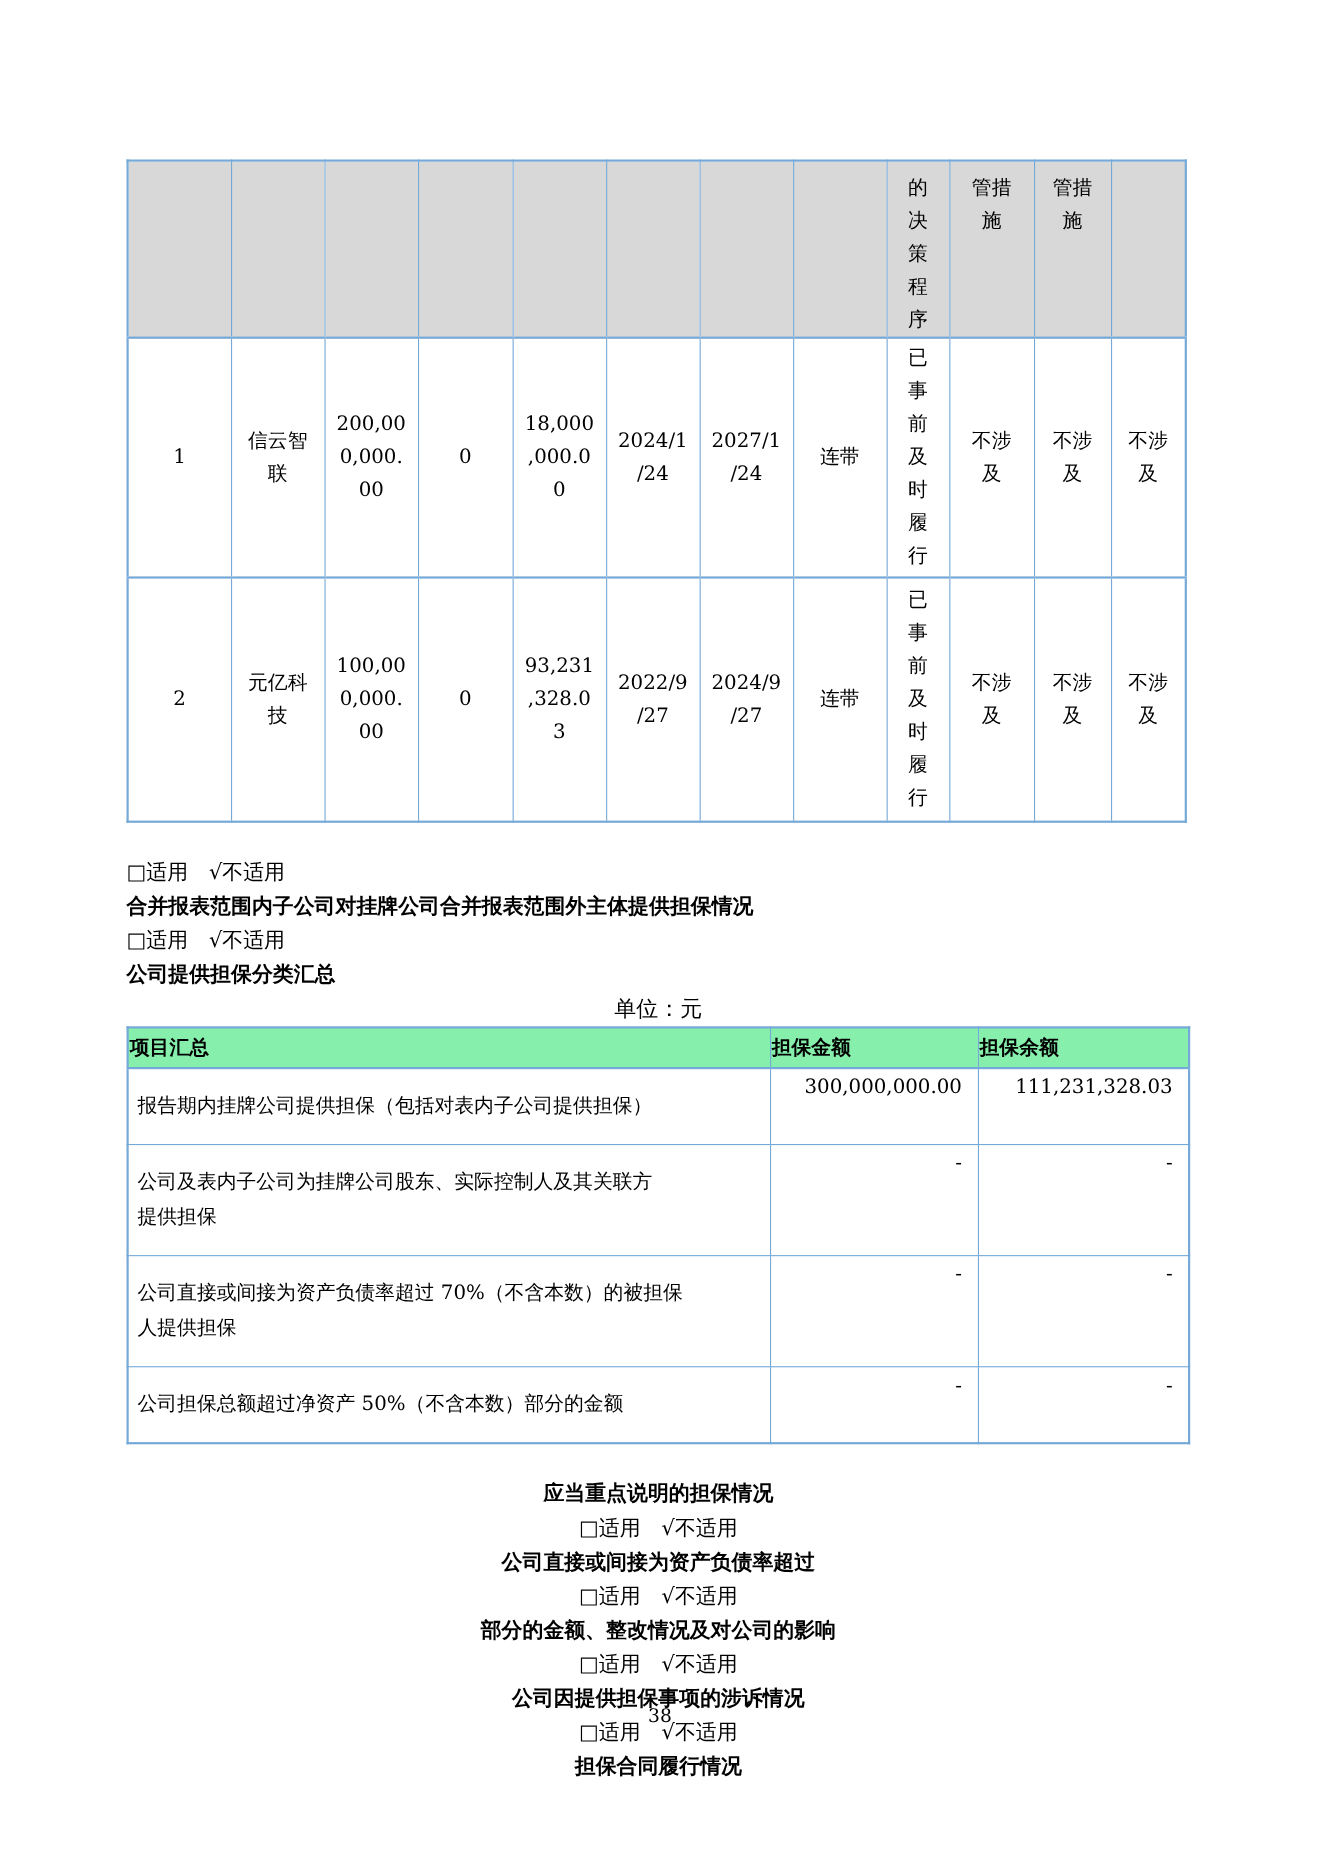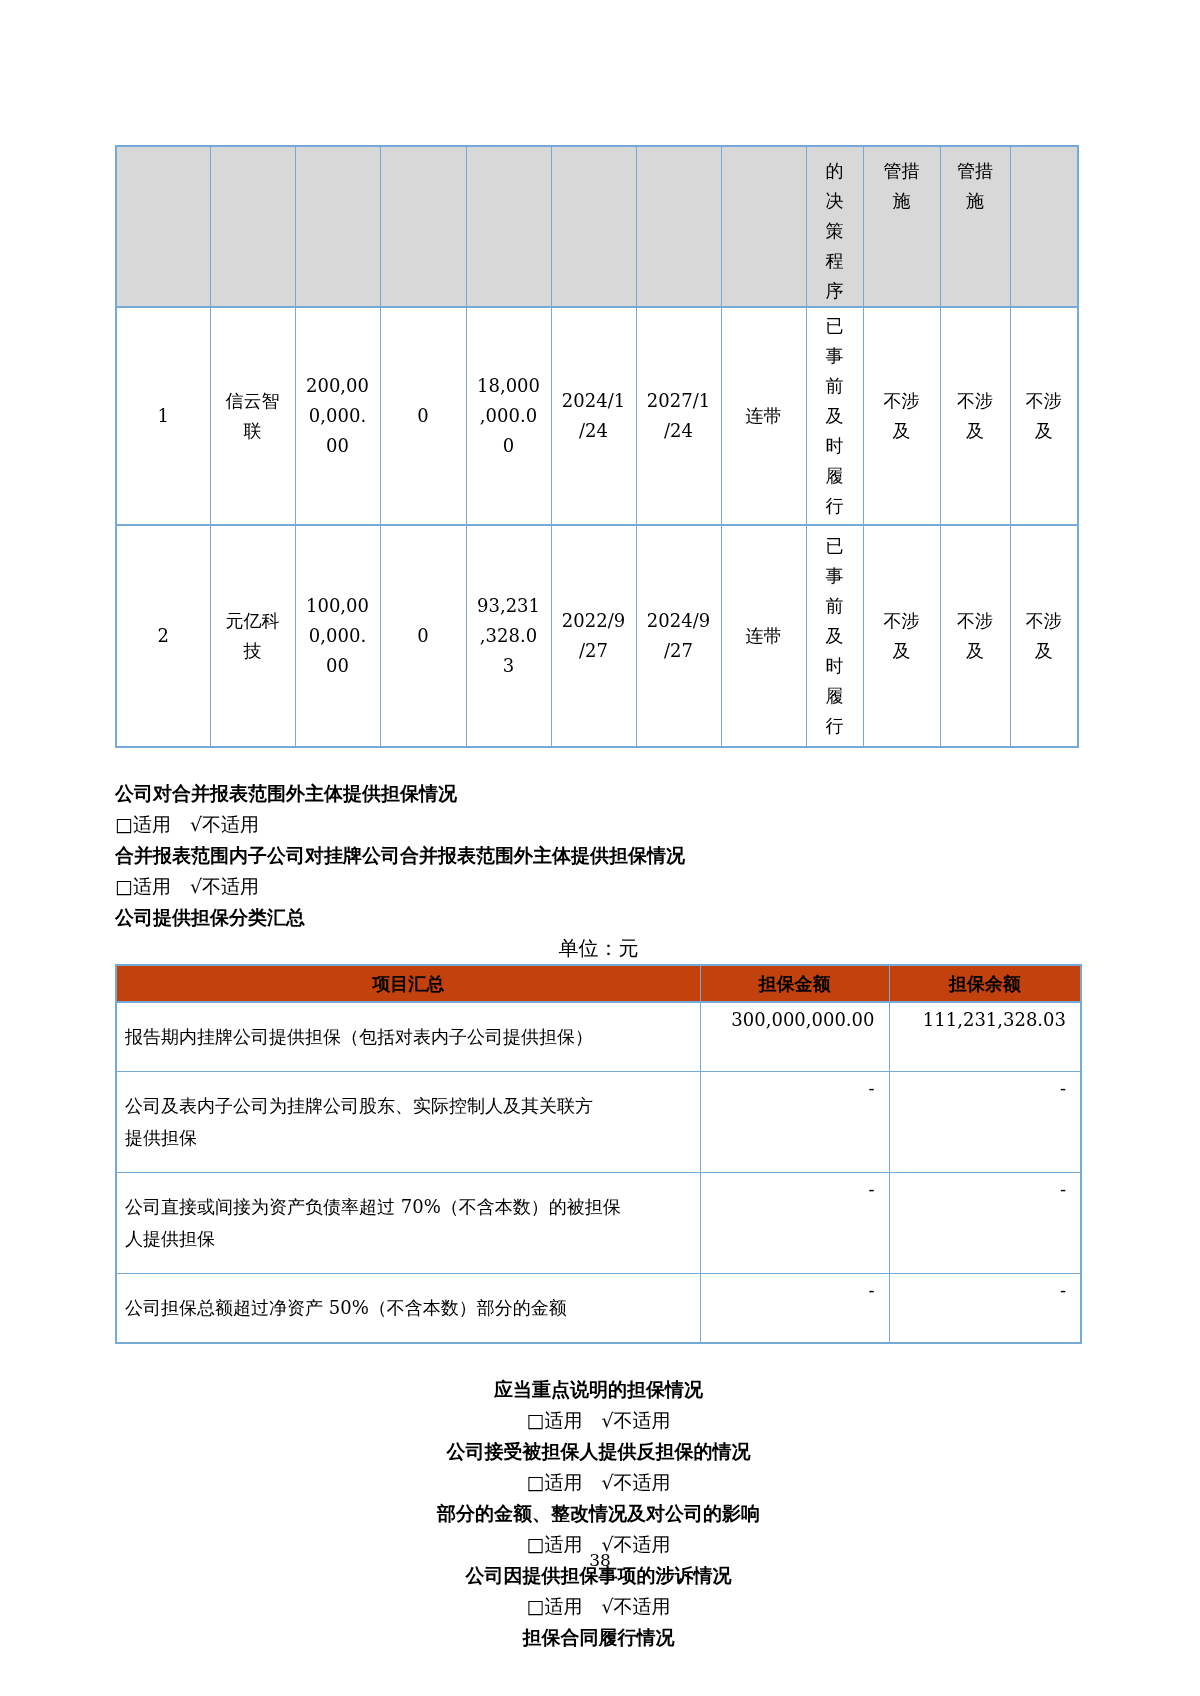--- a/index.html
+++ b/index.html
@@ -44,22 +44,22 @@
   table.stable {
     border-collapse:collapse; table-layout:fixed;
     width:965px;
     border:2px solid #74a9d8;
   }
   table.stable th, table.stable td {
     border:1px solid #74a9d8;
     font-size:18px;
   }
   table.stable thead th {
-    background:#c2410c; font-weight:bold;
-    text-align:center; height:33px;
+    background:#86efac; font-weight:bold;
+    text-align:left; height:33px;
     border-bottom-width:2px;
     line-height:32px;
   }
   table.stable td.item {
     text-align:left; padding:18px 8px;
     line-height:32px; white-space:pre-line;
   }
   table.stable td.val {
     text-align:right; padding:1px 14px 1px 2px;
     line-height:32px; vertical-align:top;margin-top:44px;
@@ -171,21 +171,20 @@
 及</td>
       <td>不涉
 及</td>
       <td>不涉
 及</td>
     </tr>
   </tbody>
     </table>
 
   <div class="midblock">
-    <div class="sec-title">公司对合并报表范围外主体提供担保情况</div>
     <div class="sec-option">□适用　√不适用</div>
     <div class="sec-title">合并报表范围内子公司对挂牌公司合并报表范围外主体提供担保情况</div>
     <div class="sec-option">□适用　√不适用</div>
     <div class="sec-title">公司提供担保分类汇总</div>
     <div class="unit-line">单位：元</div>
   </div>
 
   <table class="stable">
     <colgroup>
       <col style="width:584px">
@@ -221,21 +220,21 @@
         <td class="item">公司担保总额超过净资产 50%（不含本数）部分的金额</td>
         <td class="val">-</td>
         <td class="val">-</td>
       </tr>
     </tbody>
   </table>
 
   <div class="bottomblock">
     <div class="sec-title">应当重点说明的担保情况</div>
     <div class="sec-option">□适用　√不适用</div>
-    <div class="sec-title">公司接受被担保人提供反担保的情况</div>
+    <div class="sec-title">公司直接或间接为资产负债率超过</div>
     <div class="sec-option">□适用　√不适用</div>
     <div class="sec-title">部分的金额、整改情况及对公司的影响</div>
     <div class="sec-option">□适用　√不适用</div>
     <div class="sec-title">公司因提供担保事项的涉诉情况</div>
     <div class="sec-option">□适用　√不适用</div>
     <div class="sec-title">担保合同履行情况</div>
   </div>
 
 </div>
 

